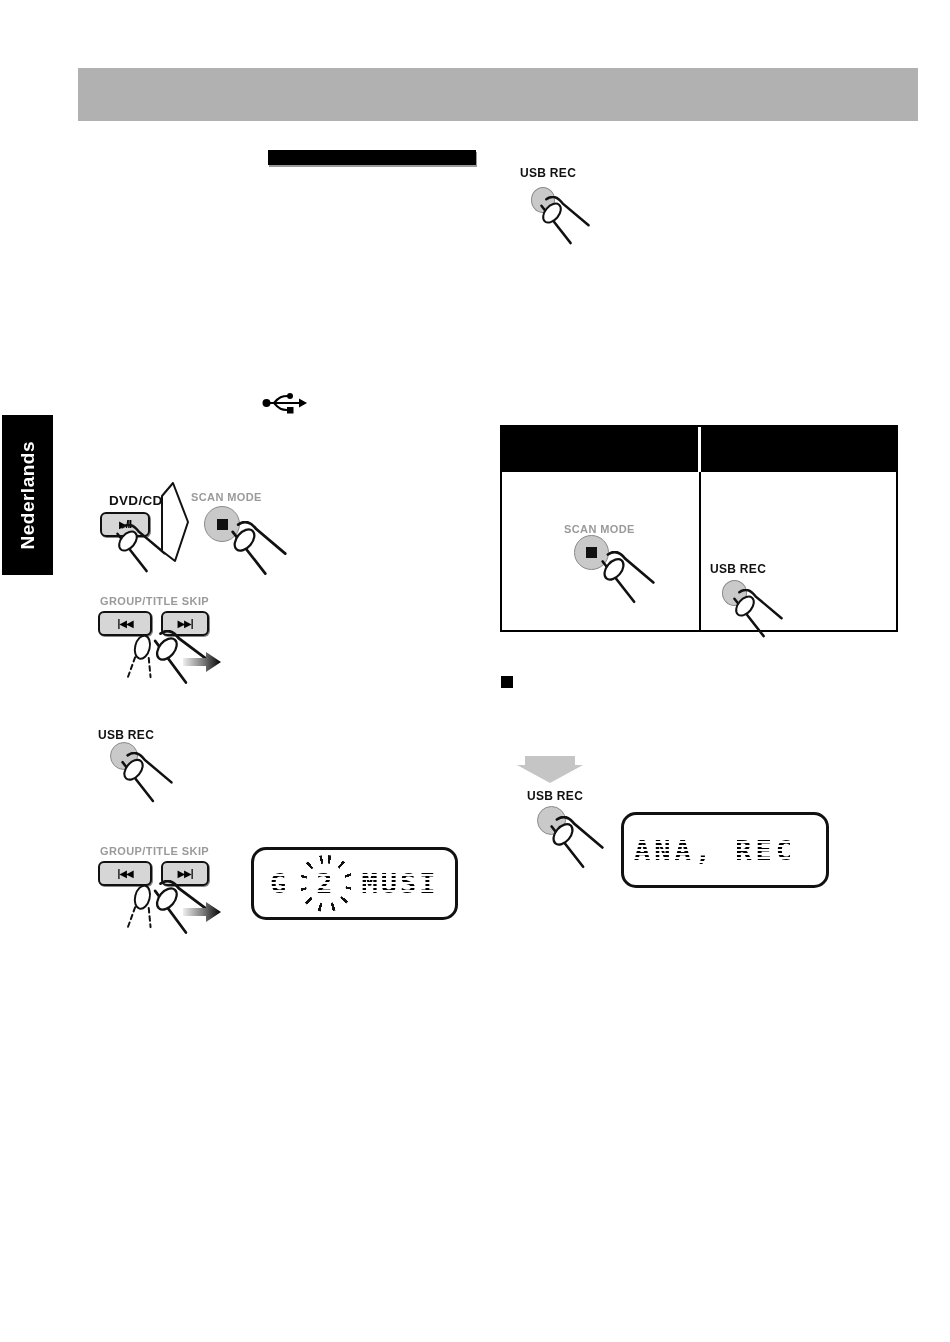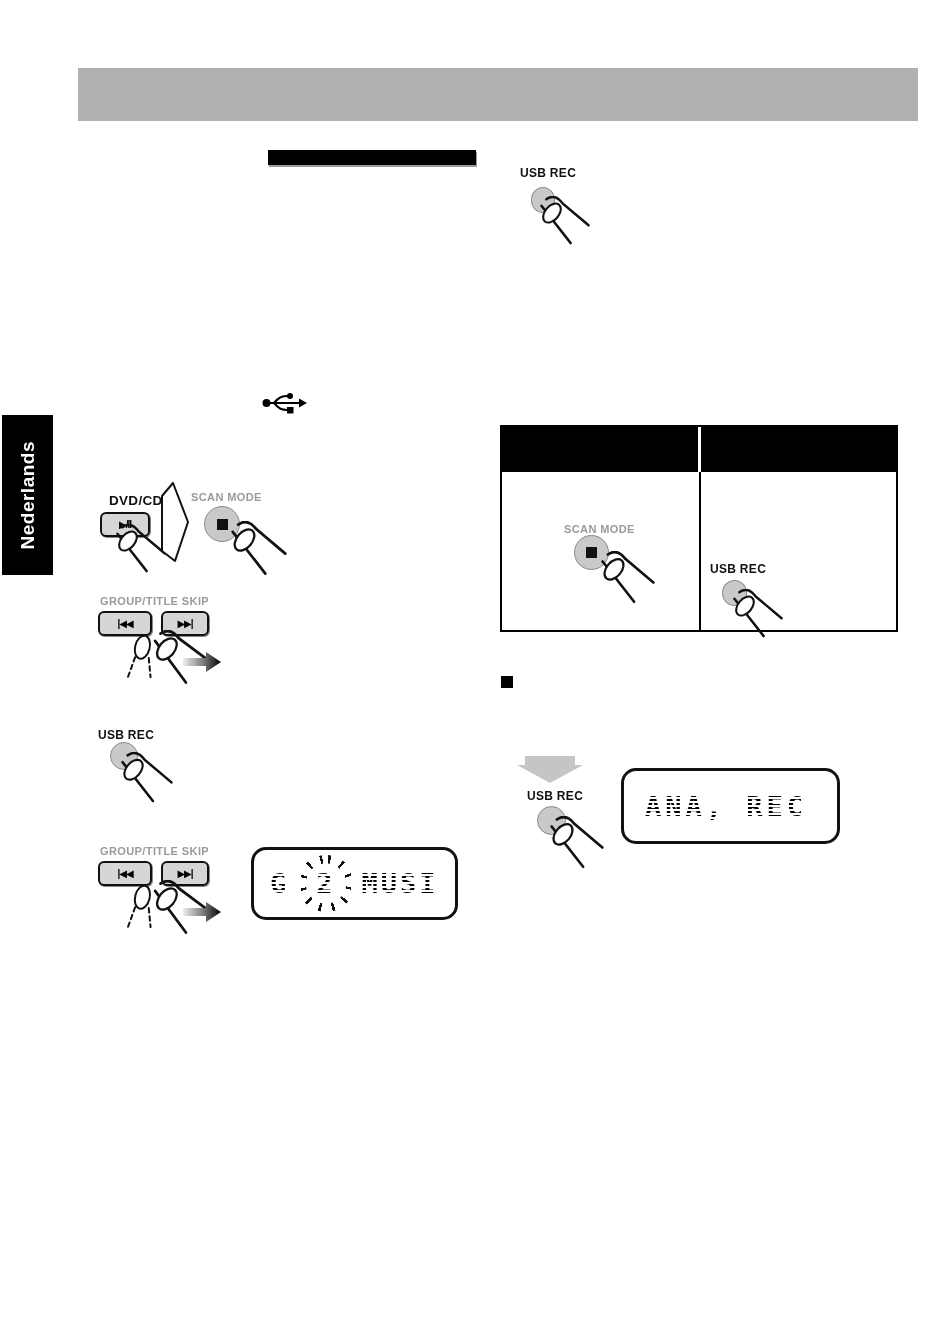--- a/index.html
+++ b/index.html
@@ -215,17 +215,17 @@
   <svg class="abs" style="left:517px;top:756px;" width="66" height="27" viewBox="0 0 66 27">
     <path d="M8,0 H58 V9 H66 L33,27 L0,9 H8 Z" fill="#c5c5c5"></path>
   </svg>
 
   <div class="abs lbl" style="left:527px;top:789px;">USB REC</div>
   <div class="abs round-btn" style="left:537px;top:806px;width:27px;height:27px;"></div>
   <svg class="abs" style="left:546px;top:816px;" width="62" height="56" viewBox="0 0 70 64">
       <use href="#finger"></use>
     </svg>
 
-  <div class="abs lcd-box" style="left:621px;top:768px;width:202px;height:70px;padding-left:11px;">
+  <div class="abs lcd-box" style="left:621px;top:812px;width:202px;height:70px;">
     <span class="lcd-text" style="margin-left:10px;letter-spacing:4px;">ANA, REC</span>
   </div>
 
 </div>
 
 </body></html>

